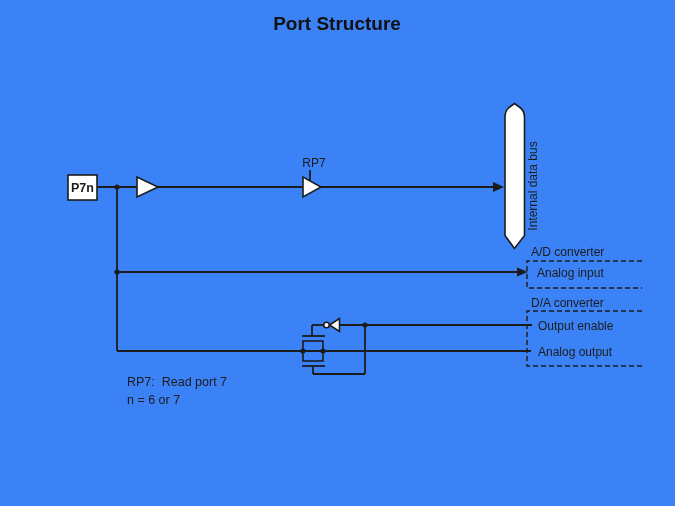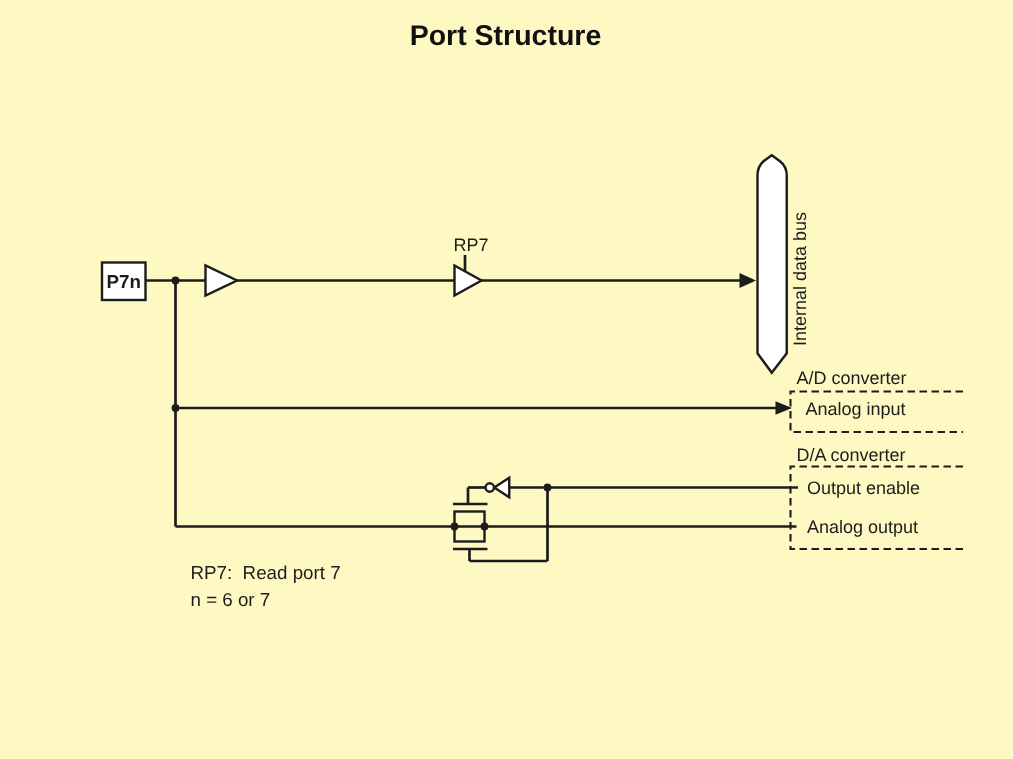--- a/index.html
+++ b/index.html
@@ -4,21 +4,21 @@
 <style>
   html, body {
     margin: 0;
     padding: 0;
     background: #ffffff;
   }
   .screen {
     position: relative;
     width: 675px;
     height: 506px;
-    background: #fef9c3;
+    background: #3b82f6;
     font-family: "Liberation Sans", sans-serif;
     overflow: hidden;
   }
   svg { display: block; }
   .wire {
     stroke: #1c1c1c;
     stroke-width: 1.8;
     fill: none;
   }
   .shape {

